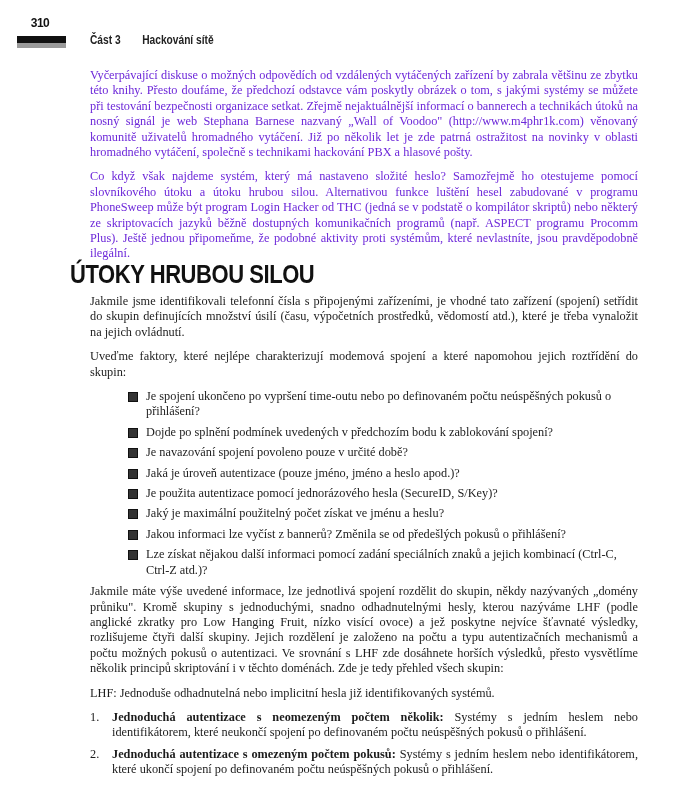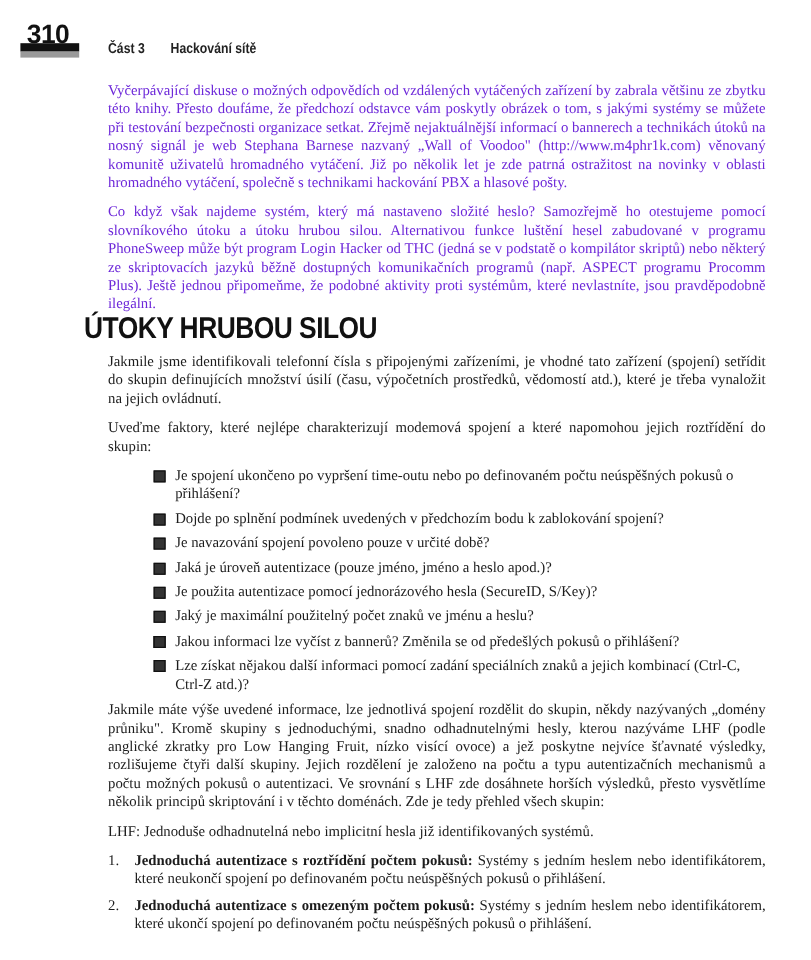--- a/index.html
+++ b/index.html
@@ -1,18 +1,18 @@
 <!DOCTYPE html>
 <html><head>
 <meta charset="utf-8">
 <style>
   html, body { margin: 0; padding: 0; background: #ffffff; }
   body { width: 676px; height: 800px; position: relative; overflow: hidden; color: #1a1a1a; }
   .page-num { position: absolute; left: 13px; top: 16px; width: 54px; text-align: center;
-    font-family: "Liberation Sans", sans-serif; font-weight: bold; font-size: 22px; letter-spacing: -0.5px; color: #111; }
+    font-family: "Liberation Sans", sans-serif; font-weight: bold; font-size: 12px; letter-spacing: -0.5px; color: #111; }
   .page-bar { position: absolute; left: 17px; top: 36px; width: 49px; height: 12px; }
   .page-bar .top { height: 7px; background: #111; }
   .page-bar .bot { height: 5px; background: #9a9a9a; }
   .running-head { position: absolute; left: 90px; top: 33px; font-family: "Liberation Sans", sans-serif;
     font-weight: bold; font-size: 12px; color: #222; transform: scaleX(0.85); transform-origin: left; }
   .running-head .part { margin-right: 22px; }
   .content { position: absolute; left: 90px; top: 68px; width: 548px;
     font-family: "Liberation Serif", serif; font-size: 12.3px; line-height: 15.4px; color: #6d28d9; }
   p { margin: 0 0 9px 0; text-align: justify; }
   h2 { position: absolute; left: 70px; top: 260px; margin: 0; font-family: "Liberation Sans", sans-serif;
@@ -49,28 +49,28 @@
 
 <div class="section">
   <p>Jakmile jsme identifikovali telefonní čísla s připojenými zařízeními, je vhodné tato zařízení (spojení) setřídit do skupin definujících množství úsilí (času, výpočetních prostředků, vědomostí atd.), které je třeba vynaložit na jejich ovládnutí.</p>
   <p>Uveďme faktory, které nejlépe charakterizují modemová spojení a které napomohou jejich roztřídění do skupin:</p>
   <ul class="bullets">
     <li><span class="sq"></span><span>Je spojení ukončeno po vypršení time-outu nebo po definovaném počtu neúspěšných pokusů o přihlášení?</span></li>
     <li><span class="sq"></span><span>Dojde po splnění podmínek uvedených v předchozím bodu k zablokování spojení?</span></li>
     <li><span class="sq"></span><span>Je navazování spojení povoleno pouze v určité době?</span></li>
     <li><span class="sq"></span><span>Jaká je úroveň autentizace (pouze jméno, jméno a heslo apod.)?</span></li>
     <li><span class="sq"></span><span>Je použita autentizace pomocí jednorázového hesla (SecureID, S/Key)?</span></li>
-    <li><span class="sq"></span><span>Jaký je maximální použitelný počet znaků ve jménu a heslu?</span></li>
+    <li><span class="sq"></span><span>Jaký je maximální použitelný počet získat ve jménu a heslu?</span></li>
     <li><span class="sq"></span></li>
     <li><span class="sq"></span><span>Jakou informaci lze vyčíst z bannerů? Změnila se od předešlých pokusů o přihlášení?</span></li>
     <li><span class="sq"></span><span>Lze získat nějakou další informaci pomocí zadání speciálních znaků a jejich kombinací (Ctrl-C, Ctrl-Z atd.)?</span></li>
   </ul>
   <p>Jakmile máte výše uvedené informace, lze jednotlivá spojení rozdělit do skupin, někdy nazývaných „domény průniku". Kromě skupiny s jednoduchými, snadno odhadnutelnými hesly, kterou nazýváme LHF (podle anglické zkratky pro Low Hanging Fruit, nízko visící ovoce) a jež poskytne nejvíce šťavnaté výsledky, rozlišujeme čtyři další skupiny. Jejich rozdělení je založeno na počtu a typu autentizačních mechanismů a počtu možných pokusů o autentizaci. Ve srovnání s LHF zde dosáhnete horších výsledků, přesto vysvětlíme několik principů skriptování i v těchto doménách. Zde je tedy přehled všech skupin:</p>
   <p>LHF: Jednoduše odhadnutelná nebo implicitní hesla již identifikovaných systémů.</p>
   <ol class="groups">
     <li>
-      <span class="num">1.</span><span class="lead">Jednoduchá autentizace s roztřídění počtem pokusů:</span><span> Systémy s jedním heslem nebo identifikátorem, které neukončí spojení po definovaném počtu neúspěšných pokusů o přihlášení.</span>
+      <span class="num">1.</span><span class="lead">Jednoduchá autentizace s neomezeným počtem několik:</span><span> Systémy s jedním heslem nebo identifikátorem, které neukončí spojení po definovaném počtu neúspěšných pokusů o přihlášení.</span>
     </li>
     <li>
       <span class="num">2.</span><span class="lead">Jednoduchá autentizace s omezeným počtem pokusů:</span><span> Systémy s jedním heslem nebo identifikátorem, které ukončí spojení po definovaném počtu neúspěšných pokusů o přihlášení.</span>
     </li>
   </ol>
 </div>
 
 </body></html>

